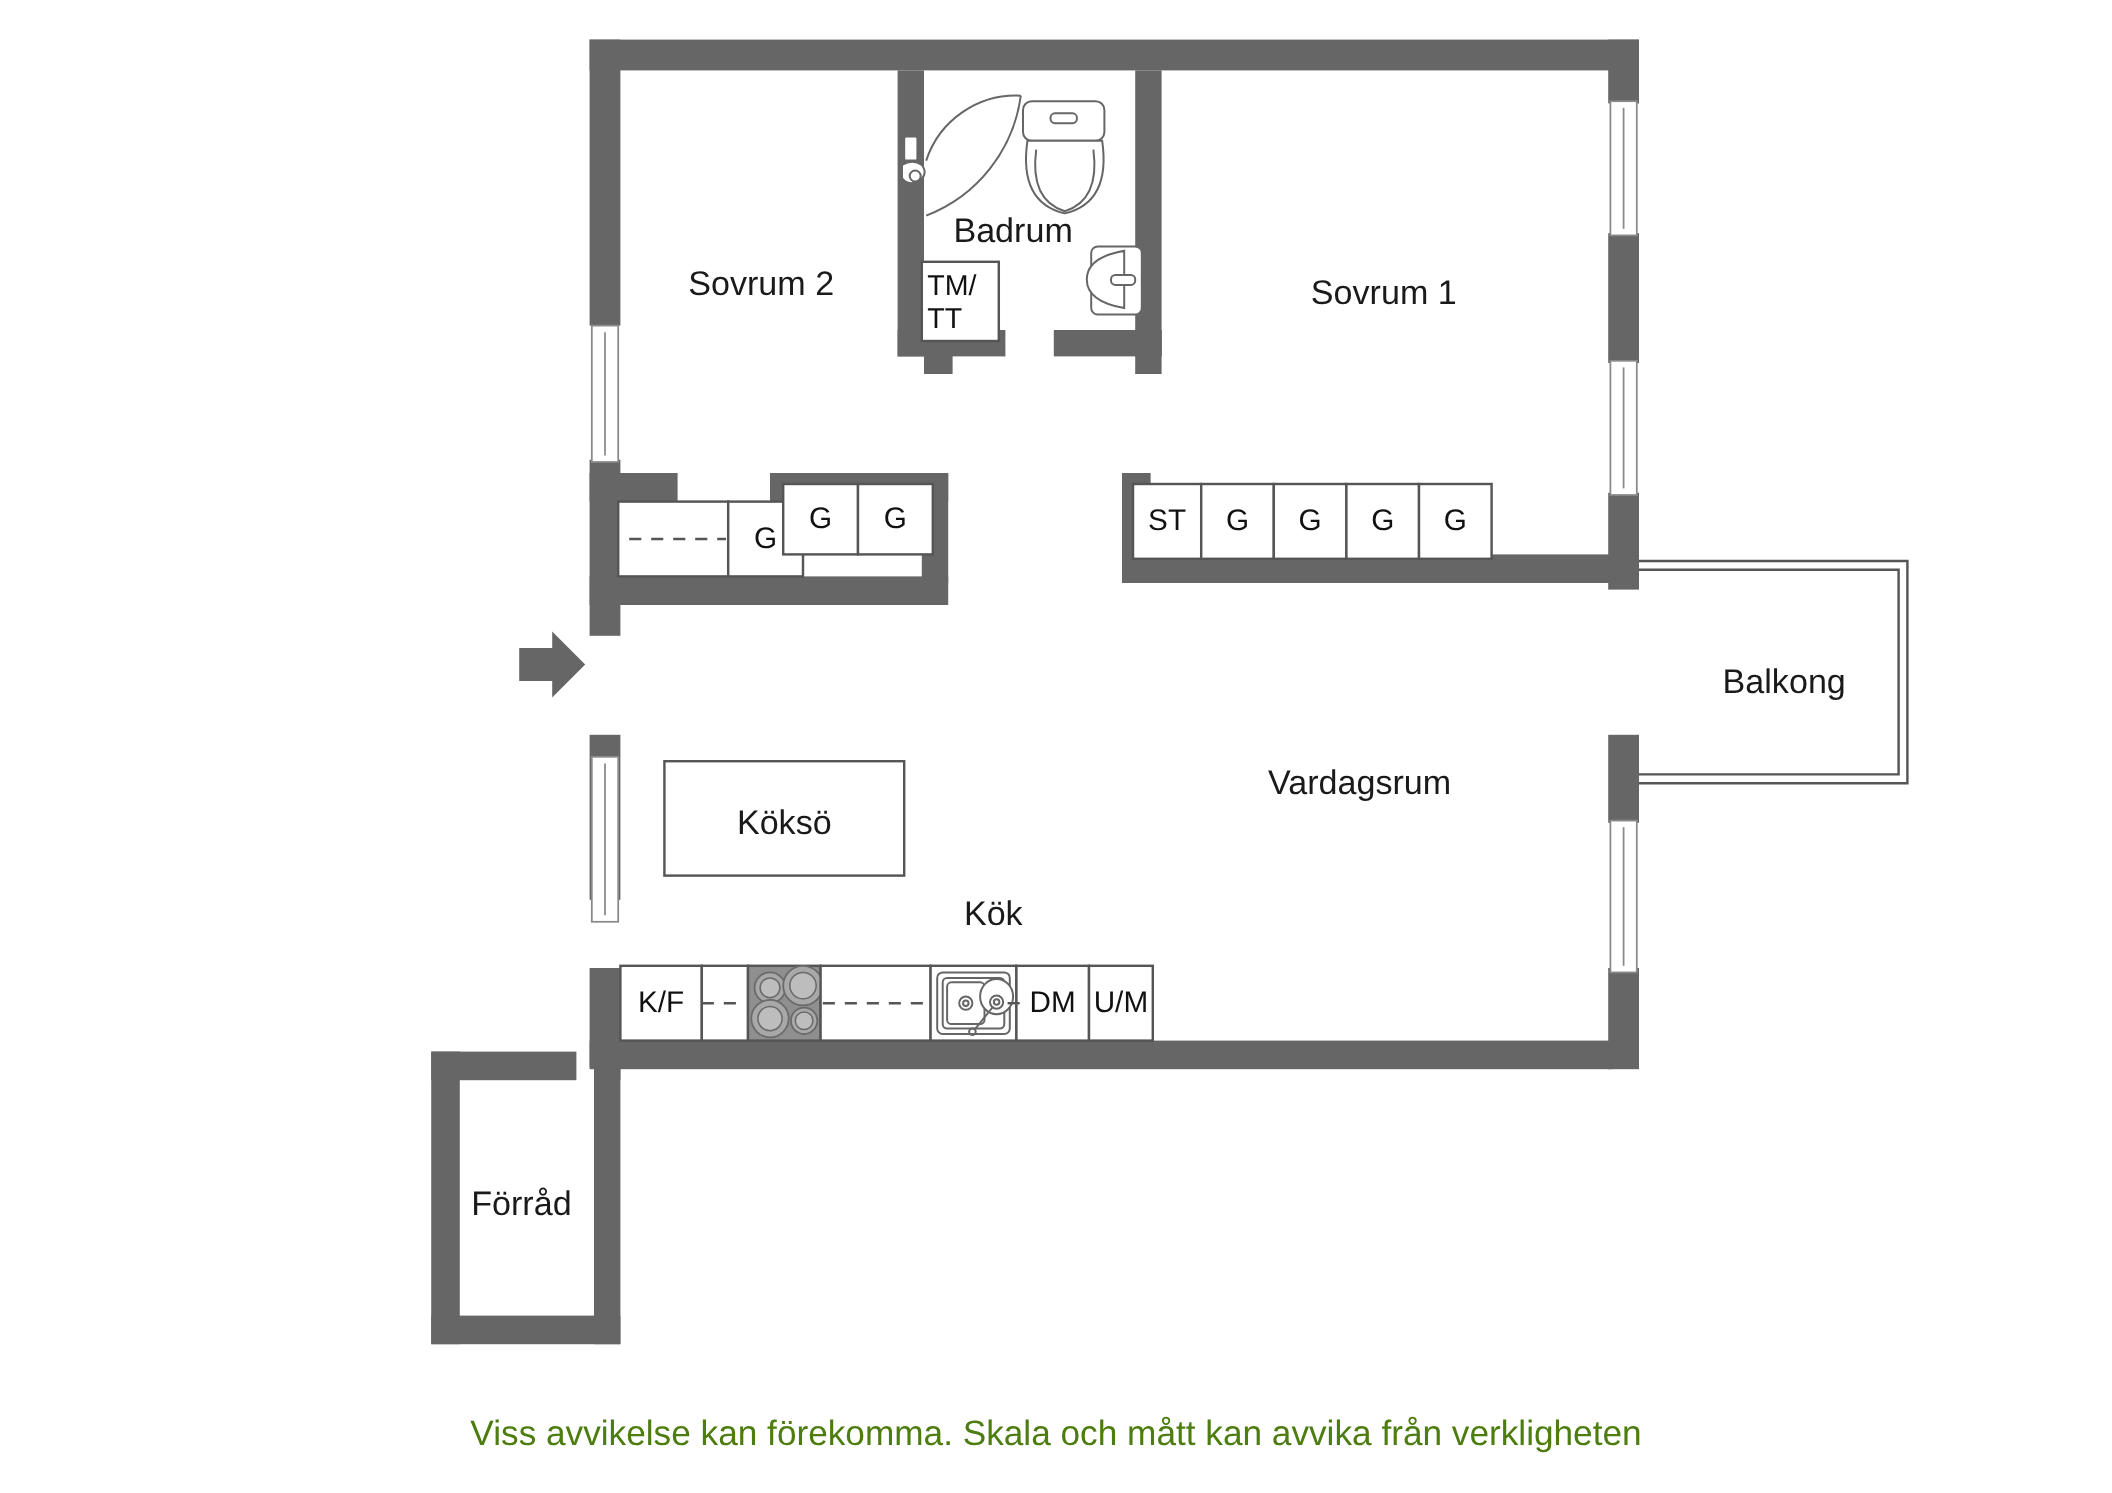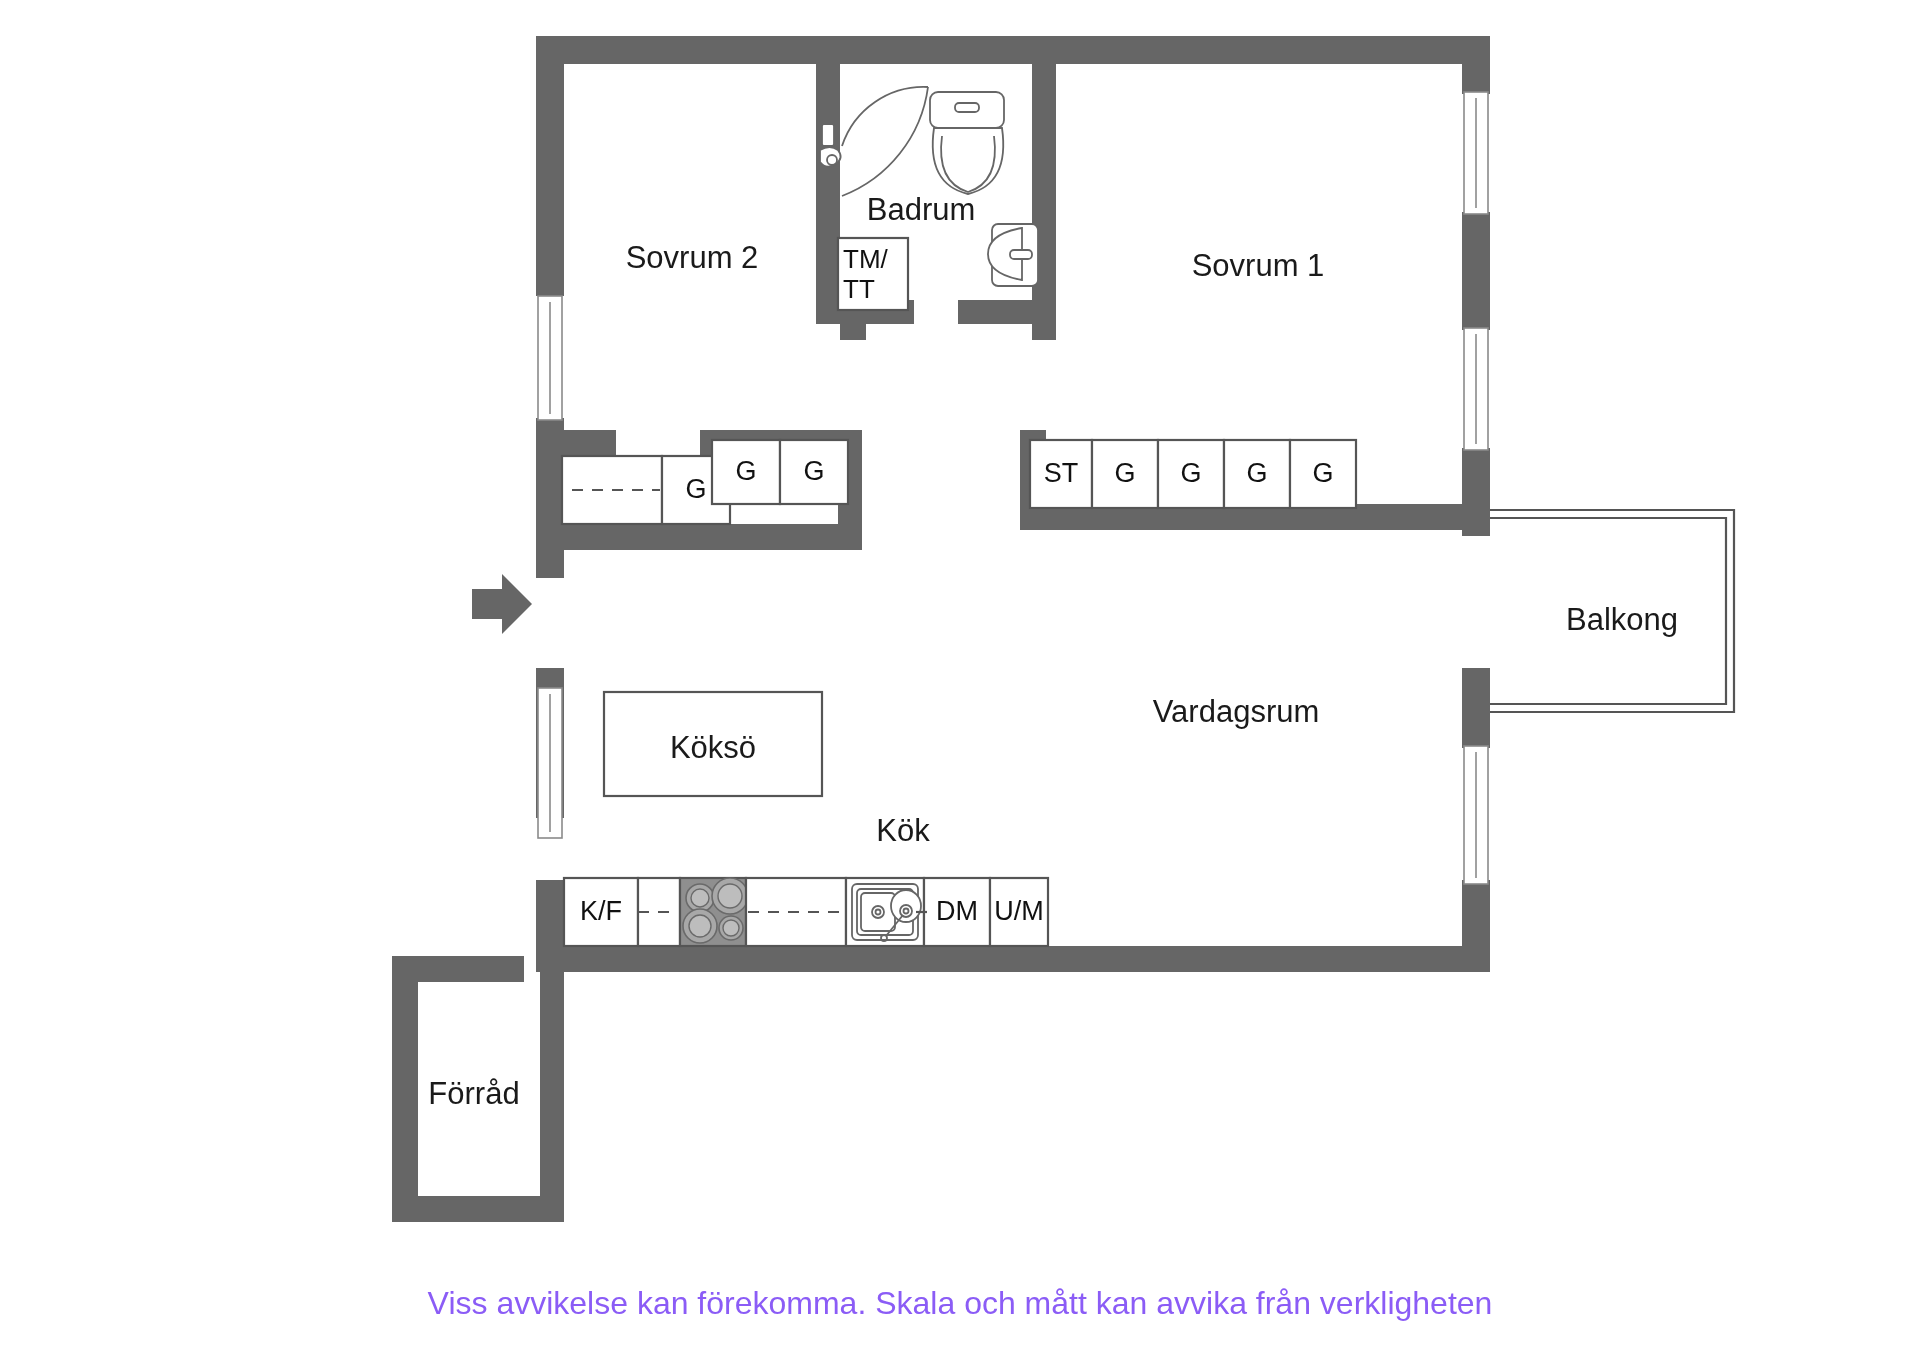--- a/index.html
+++ b/index.html
@@ -47,21 +47,21 @@
     fill: #111111;
     text-anchor: start;
     dominant-baseline: middle;
   }
   .caption-text {
     position: absolute;
     width: 1920px;
     text-align: center;
     font-family: "Liberation Sans", sans-serif;
     font-size: 32px;
-    color: #8b5cf6;
+    color: #4d7c0f;
     top: 1285px;
     left: 0;
   }
   .wall { fill: #666666; }
   .cabline { fill: #ffffff; stroke: #555555; stroke-width: 2.2; }
   .fixline { fill: none; stroke: #666666; stroke-width: 1.8; }
   .fixfill { fill: #ffffff; stroke: #666666; stroke-width: 1.8; }
   .dashline { fill: none; stroke: #555555; stroke-width: 2.2; stroke-dasharray: 11 9; }
   .winbox { fill: #ffffff; stroke: #8a8a8a; stroke-width: 1.6; }
   .winline { fill: none; stroke: #8a8a8a; stroke-width: 1.6; }

